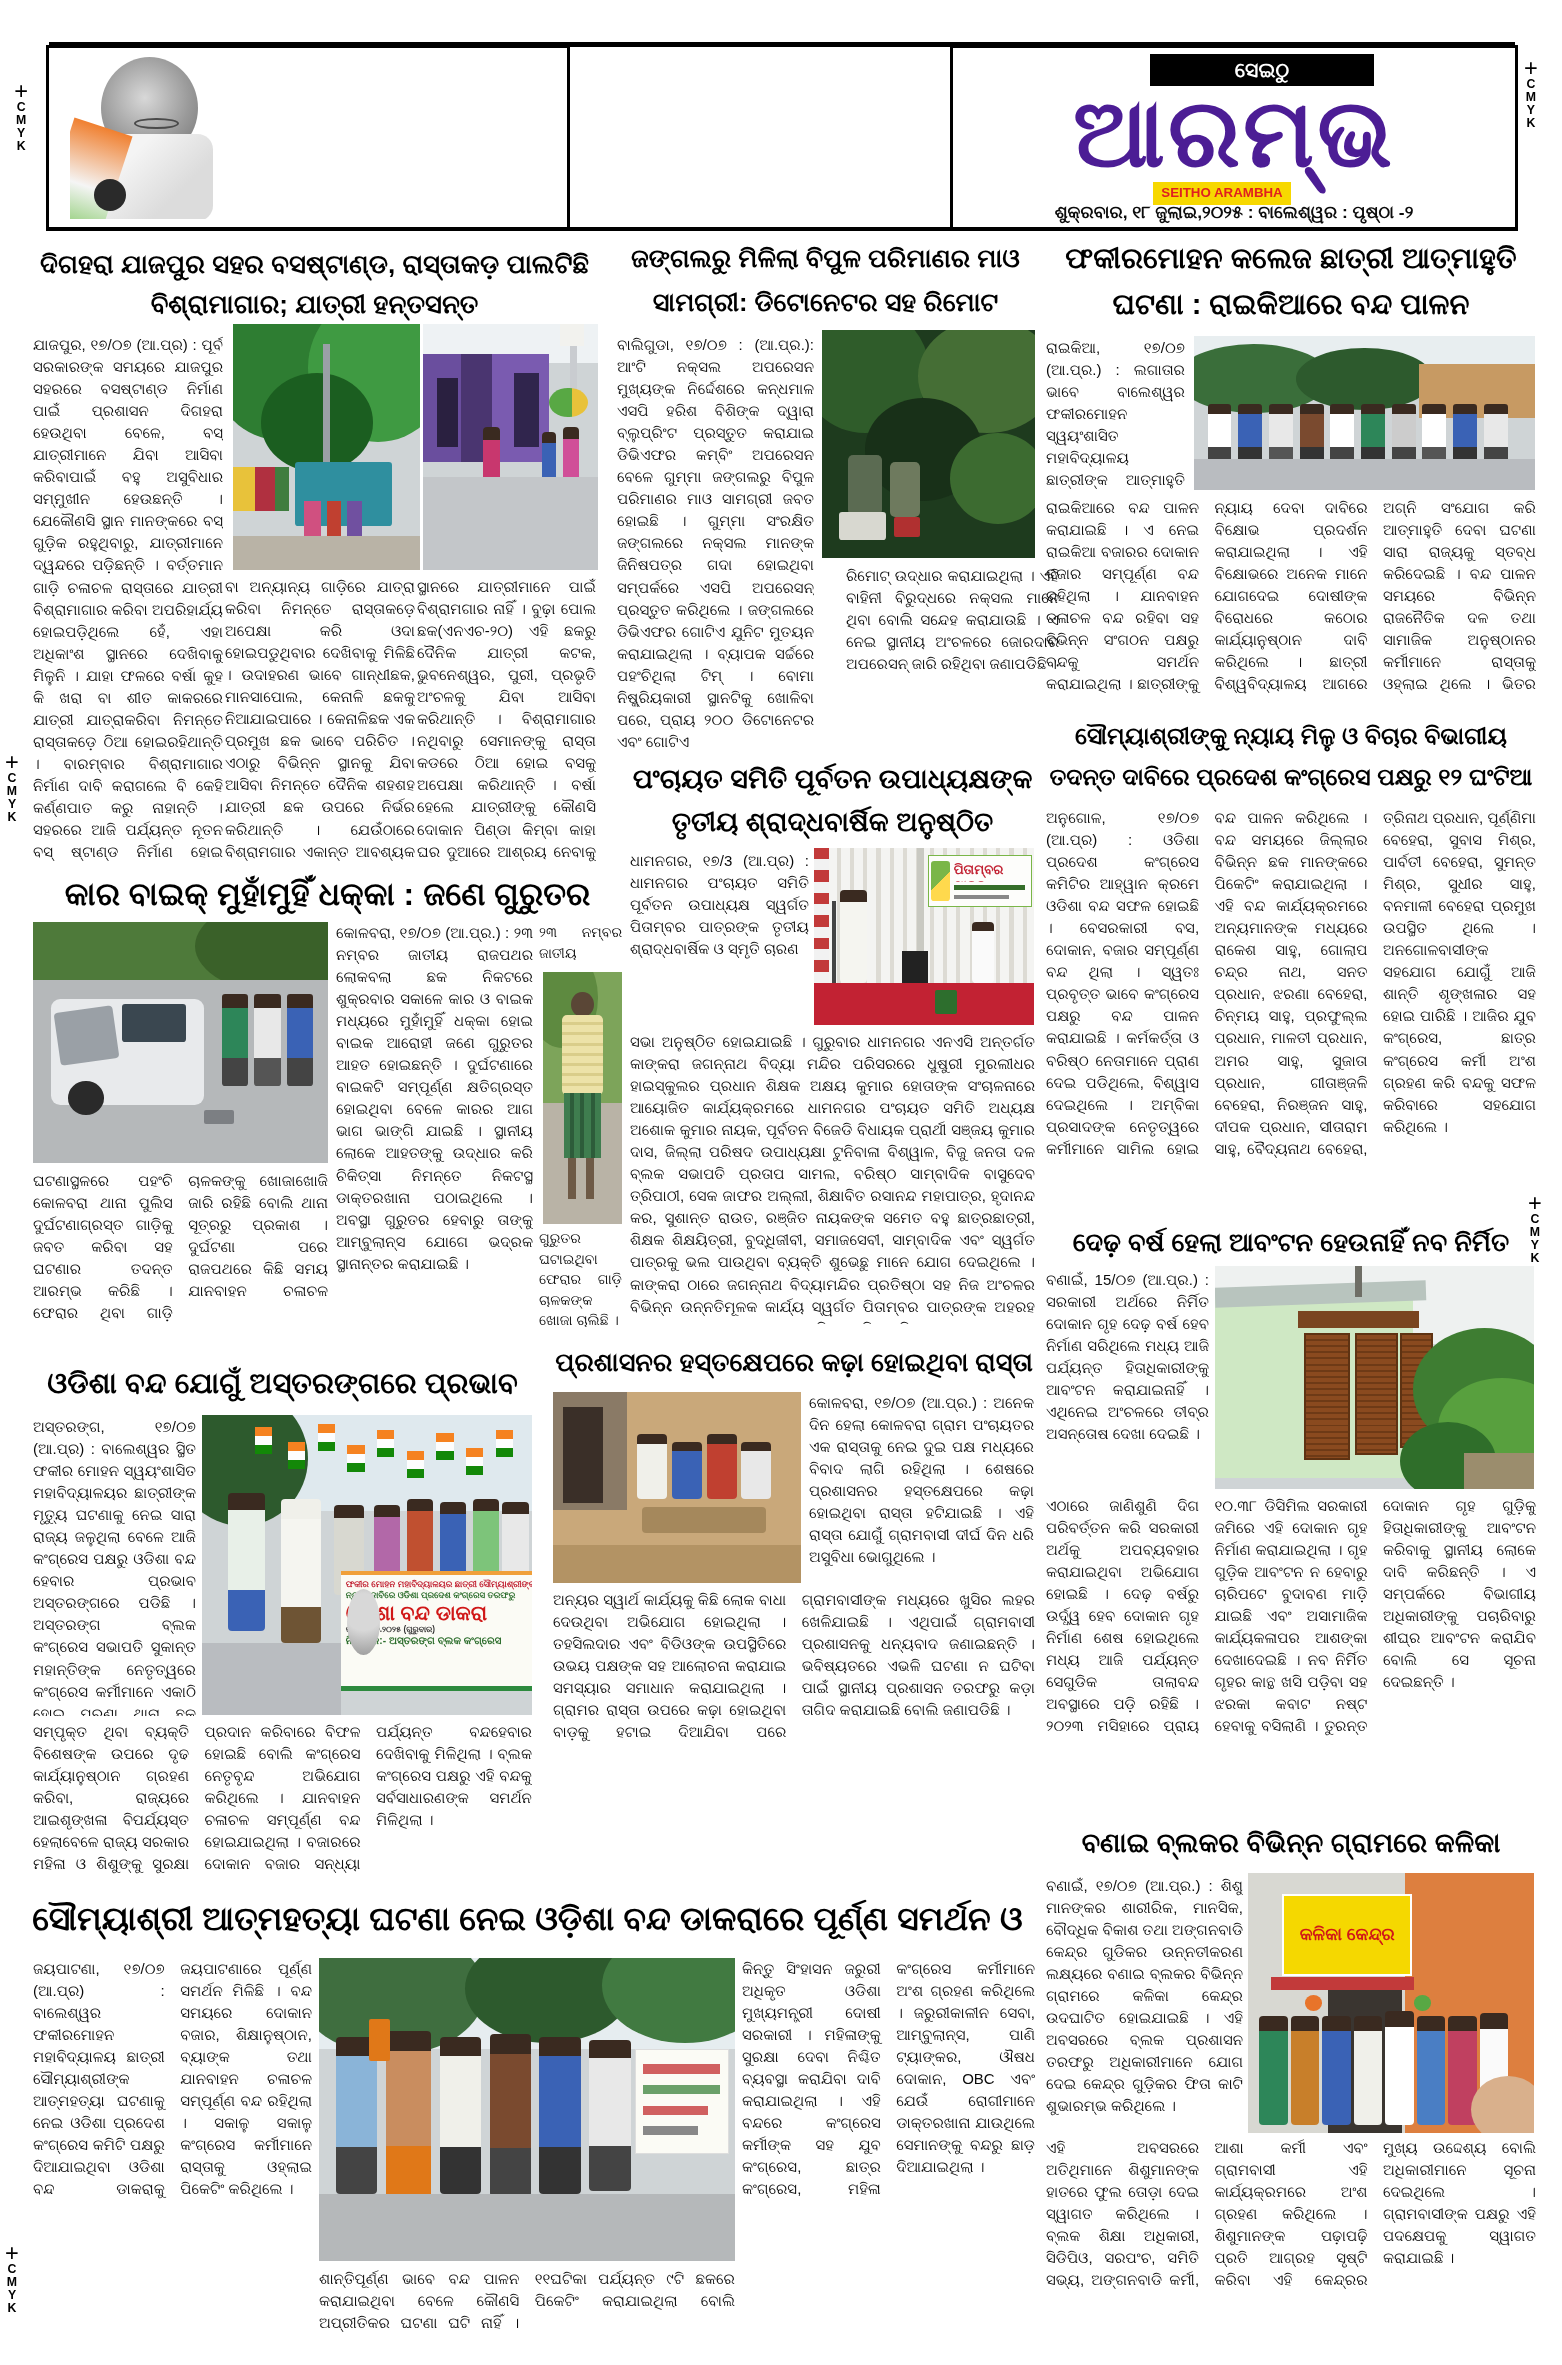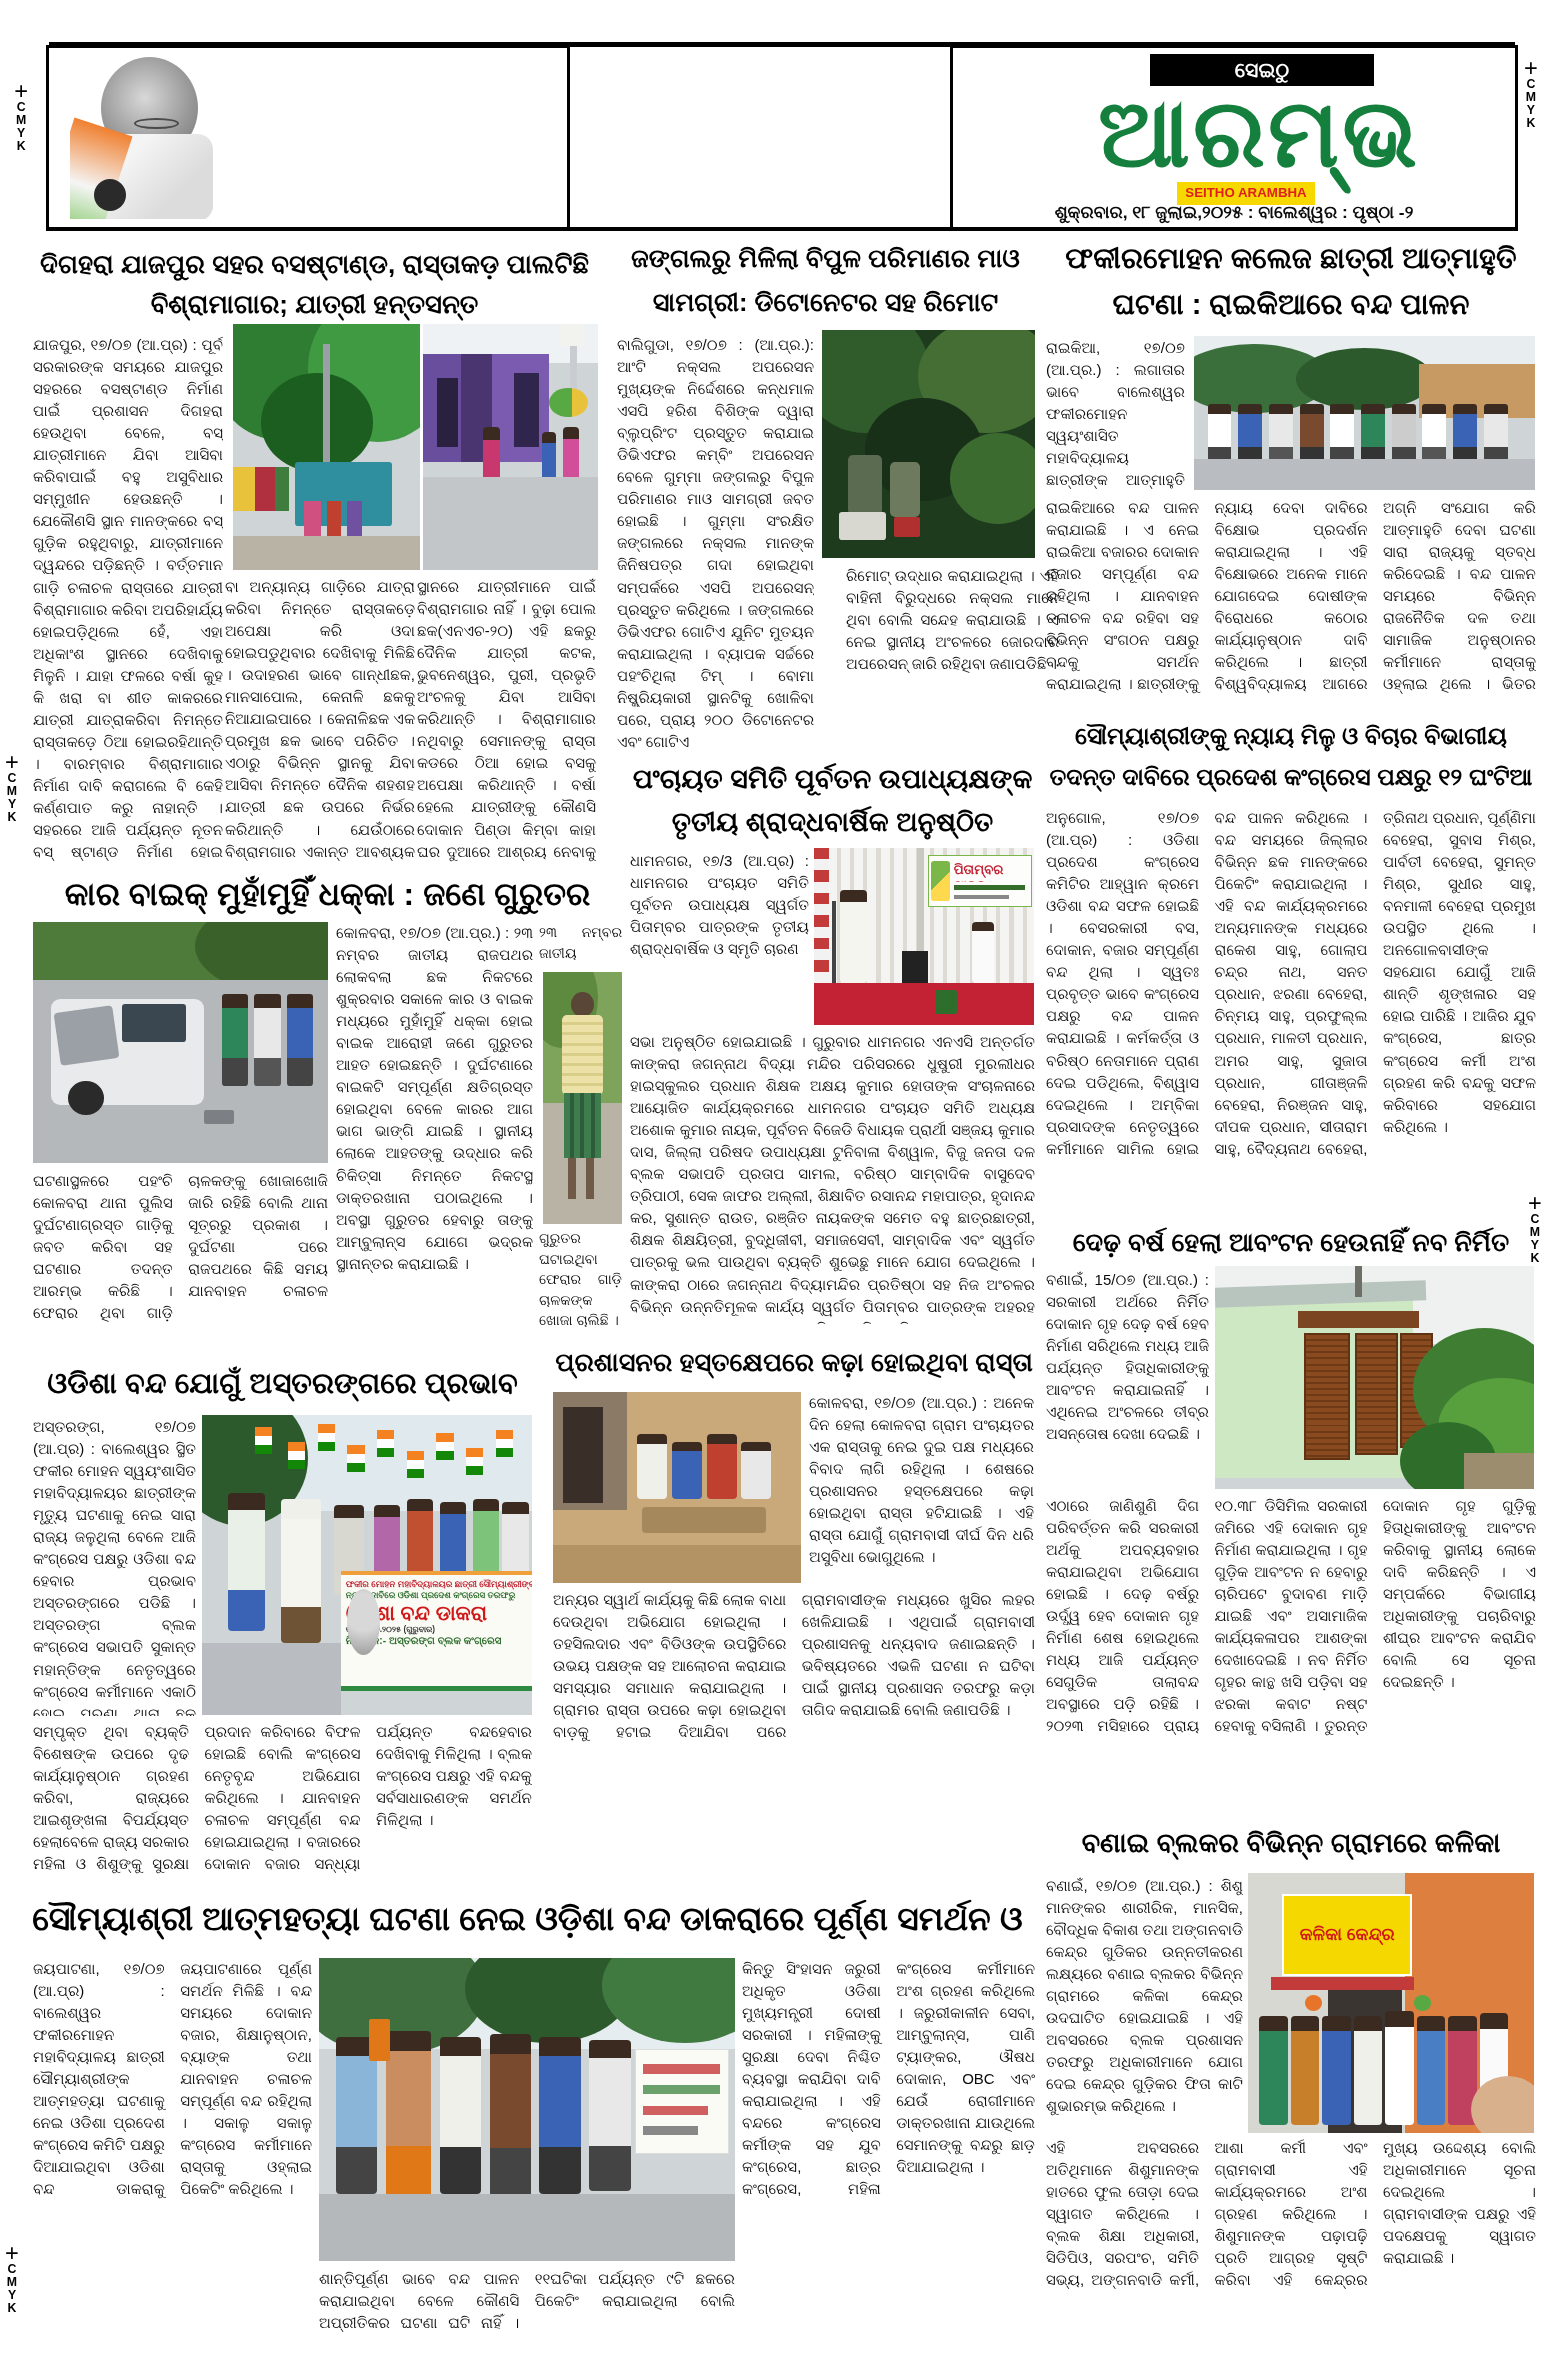--- a/index.html
+++ b/index.html
@@ -55,22 +55,22 @@
     <div class="pf" style="left:-15.4px;top:67px;width:61px;height:123px;background:linear-gradient(180deg,#f08030 0%,#f5f5f5 50%,#6cbf4a 100%);transform:rotate(18deg);"></div>
     <div class="pf blob" style="left:24.6px;top:122px;width:32px;height:32px;background:#2a2a2a;"></div>
     <div class="pf" style="left:64px;top:61px;width:41px;height:7.2px;border:2.6px solid #4a4a4a;border-radius:50%;"></div>
   </div>
   <div class="abs" style="left:190px;top:28px;width:312px;height:128px;font-weight:700;font-size:27px;line-height:1.9;color:#000;">
   </div>
 </div>
 
 <div class="abs box" style="left:950px;top:45px;width:562px;height:180px;">
   <div class="abs" style="left:197px;top:6.1px;width:224px;height:32px;background:#000;color:#fff;text-align:center;font-size:20.5px;font-weight:700;line-height:32px;">ସେଇଠୁ</div>
-  <div class="abs" style="left:0px;top:25.6px;width:562px;height:118px;text-align:center;font-size:95px;font-weight:800;color:#15803d;line-height:118px;letter-spacing:3.1px;padding-left:25px;">ଆରମ୍ଭ</div>
-  <div class="abs" style="left:200px;top:134px;width:138px;height:22.5px;background:#f7d800;color:#e02020;font-weight:800;font-size:13.3px;text-align:center;line-height:22.5px;margin-left:24px;">SEITHO ARAMBHA</div>
+  <div class="abs" style="left:0px;top:25.6px;width:562px;height:118px;text-align:center;font-size:95px;font-weight:800;color:#4c1d95;line-height:118px;letter-spacing:3.1px;">ଆରମ୍ଭ</div>
+  <div class="abs" style="left:200px;top:134px;width:138px;height:22.5px;background:#f7d800;color:#e02020;font-weight:800;font-size:13.3px;text-align:center;line-height:22.5px;">SEITHO ARAMBHA</div>
   <div class="abs" style="left:0px;top:154px;width:562px;height:20.5px;text-align:center;font-size:17.4px;font-weight:700;">ଶୁକ୍ରବାର, ୧୮ ଜୁଲାଇ,୨୦୨୫ : ବାଲେଶ୍ୱର : ପୃଷ୍ଠା -୨</div>
 </div>
 
 <div class="abs rule" style="left:49px;top:227px;width:1466px;height:3.6px;"></div>
 
 <div class="abs hl" style="left:33px;top:244px;width:563px;height:92px;font-size:26px;line-height:1.55;">ଦିଗହରା ଯାଜପୁର ସହର ବସଷ୍ଟାଣ୍ଡ, ରାସ୍ତାକଡ଼ ପାଲଟିଛି ବିଶ୍ରାମାଗାର; ଯାତ୍ରୀ ହନ୍ତସନ୍ତ</div>
 
 <div class="abs photo" style="left:233px;top:324px;width:187px;height:246px;">
   <div class="pf" style="left:0;top:0;width:100%;height:20%;background:#dfe9ee;"></div>
   <div class="pf blob" style="left:-10%;top:-8%;width:70%;height:55%;background:#2e7d32;"></div>

